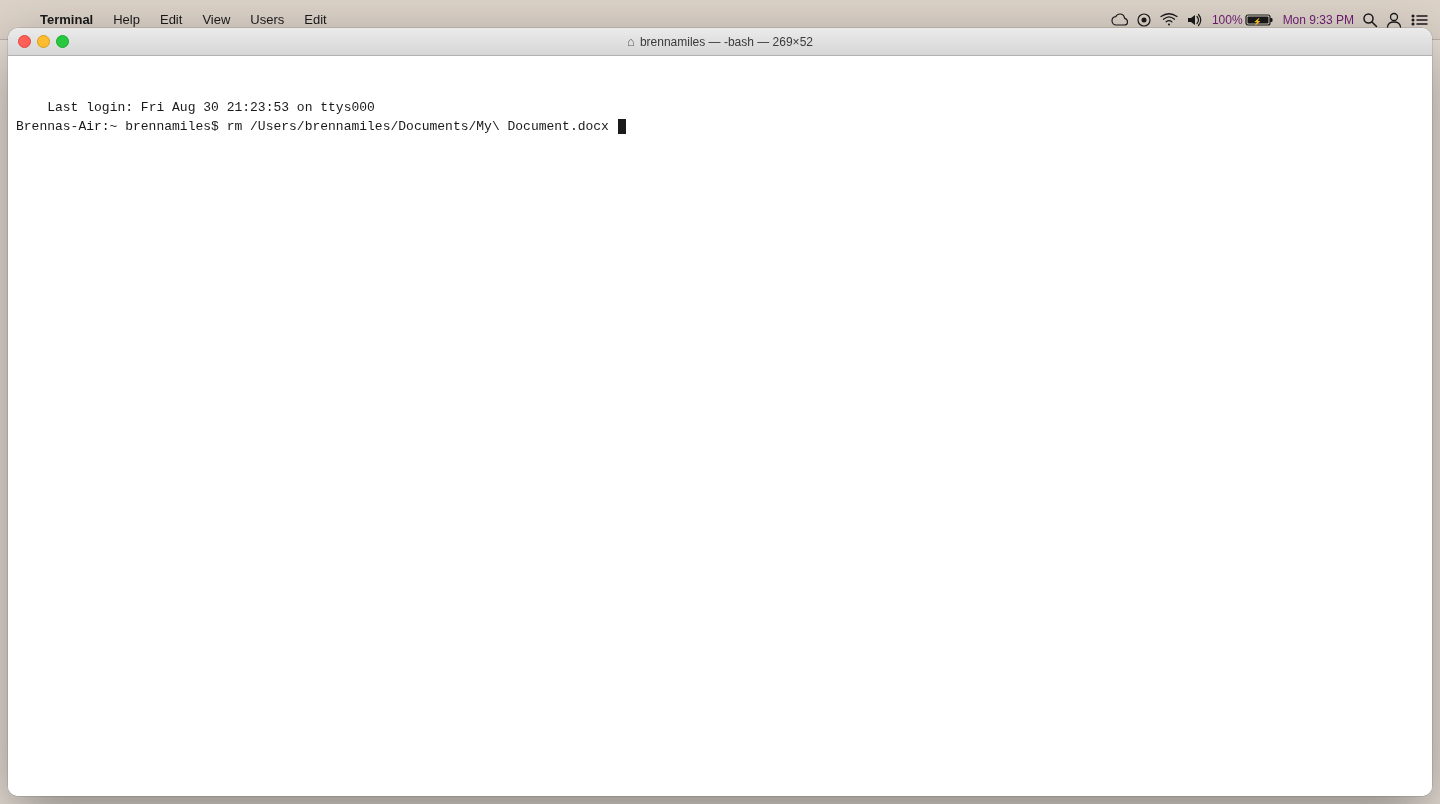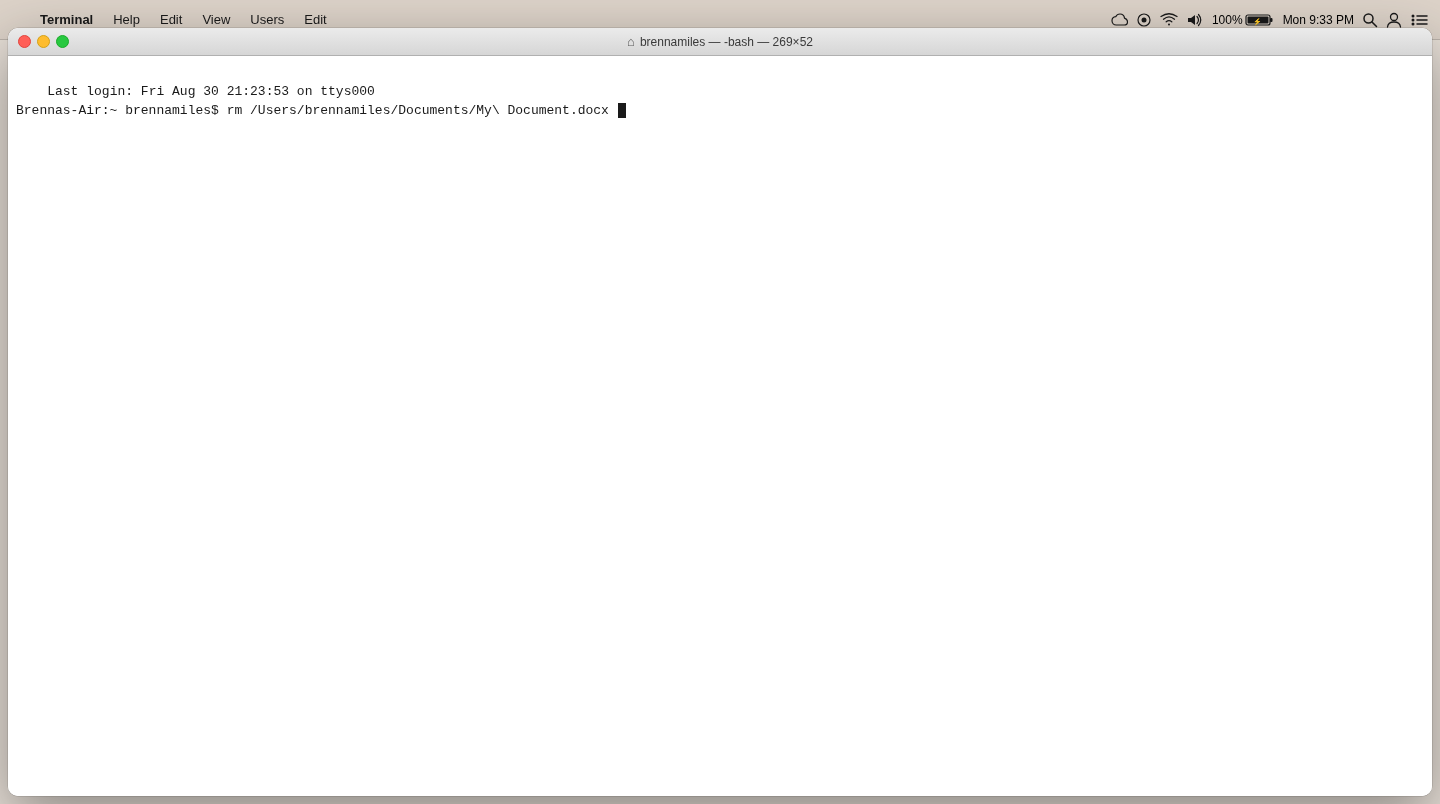--- a/index.html
+++ b/index.html
@@ -50,21 +50,21 @@
     }
 
     .menubar-right {
       display: flex;
       align-items: center;
       gap: 8px;
     }
 
     .status-item {
       font-size: 12px;
-      color: #000000;
+      color: #701a75;
       display: flex;
       align-items: center;
       gap: 3px;
       text-align: center;
     }
 
     
     .terminal-window {
       position: absolute;
       top: 28px;
@@ -135,21 +135,21 @@
 
     .title-home-icon {
       font-size: 13px;
       color: #5a5a5a;
     }
 
     
     .terminal-content {
       flex: 1;
       background: #ffffff;
-      padding: 6px 8px;
+      padding: 22px 8px;
       font-family: "SF Mono", "Menlo", "Monaco", "Courier New", monospace;
       font-size: 13px;
       color: #1a1a1a;
       line-height: 1.5;
       white-space: pre;
       overflow: hidden;
     }
 
     .terminal-cursor {
       display: inline-block;

